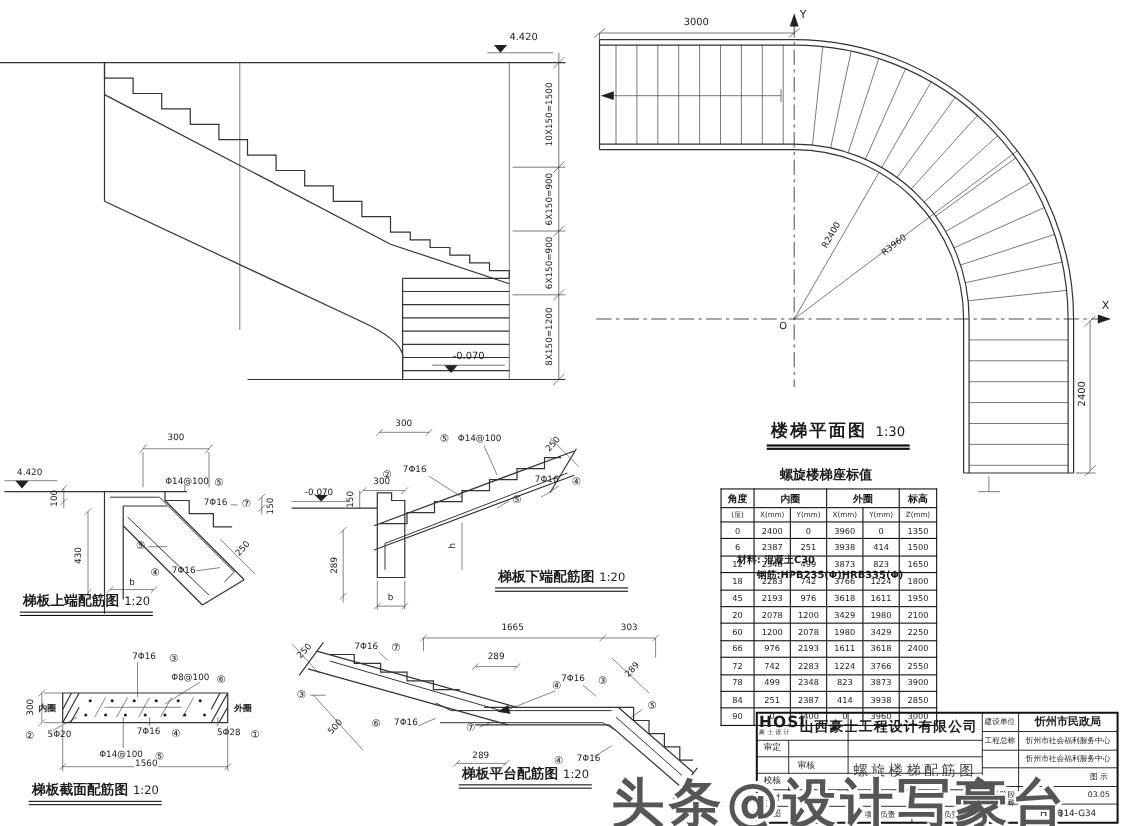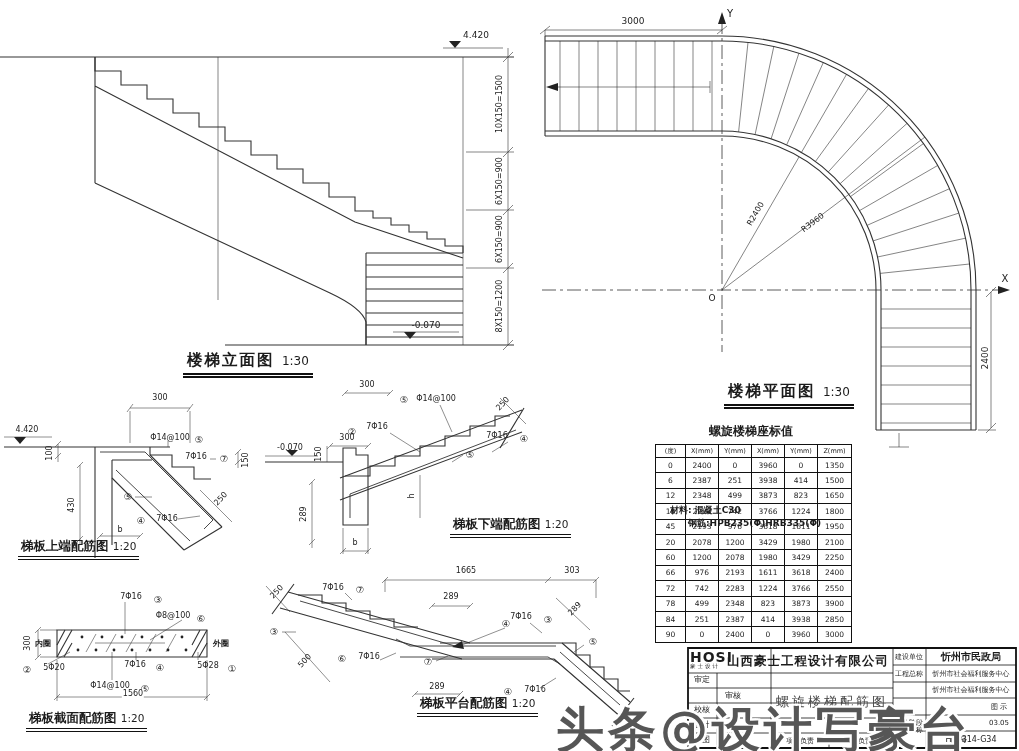--- a/index.html
+++ b/index.html
@@ -188,42 +188,47 @@
       <path d="M717 673 V748 M771 648 V748 M893 648 V748 M926 648 V748 M829 733 V748"></path>
     </g>
   </svg>
 
   <div class="lbl f9 ctr" style="left:476px;top:35px">4.420</div>
   <div class="lbl f9 ctr" style="left:426px;top:325px">-0.070</div>
   <div class="lbl f8 rot" style="left:500px;top:104px">10X150=1500</div>
   <div class="lbl f8 rot" style="left:500px;top:181px">6X150=900</div>
   <div class="lbl f8 rot" style="left:500px;top:239px">6X150=900</div>
   <div class="lbl f8 rot" style="left:500px;top:306px">8X150=1200</div>
-  <div class="maintitle" style="left:183px;top:350px"><span>楼梯立面图</span> <span class="sc">1:30</span></div>
 
   <div class="lbl f9 ctr" style="left:633px;top:21px">3000</div>
   <div class="lbl f10 ctr" style="left:730px;top:14px">Y</div>
   <div class="lbl f10 ctr" style="left:1005px;top:279px">X</div>
   <div class="lbl f9 ctr" style="left:712px;top:298px">O</div>
   <div class="lbl f8 r60" style="left:756px;top:214px">R2400</div>
   <div class="lbl f8 r37" style="left:813px;top:223px">R3960</div>
   <div class="lbl f9 rot" style="left:985px;top:358px">2400</div>
-  <div class="maintitle" style="left:724px;top:381px"><span>楼梯平面图</span> <span class="sc">1:30</span></div>
+  <div class="maintitle" style="left:697px;top:381px"><span>楼梯平面图</span> <span class="sc">1:30</span></div>
 
   <div class="lbl f12 bold ctr" style="left:751px;top:431px">螺旋楼梯座标值</div>
   <table id="coord">
     <colgroup>
         <col style="width:30px">
         <col style="width:33px">
         <col style="width:33px">
         <col style="width:33px">
         <col style="width:33px">
         <col style="width:34px">
       </colgroup>
     <thead>
+      <tr class="h1">
+        <td>角度</td>
+        <td colspan="2">内圈</td>
+        <td colspan="2">外圈</td>
+        <td>标高</td>
+      </tr>
       <tr class="h2">
         <td>(度)</td>
         <td>X(mm)</td>
         <td>Y(mm)</td>
         <td>X(mm)</td>
         <td>Y(mm)</td>
         <td>Z(mm)</td>
       </tr>
     </thead>
     <tbody>

